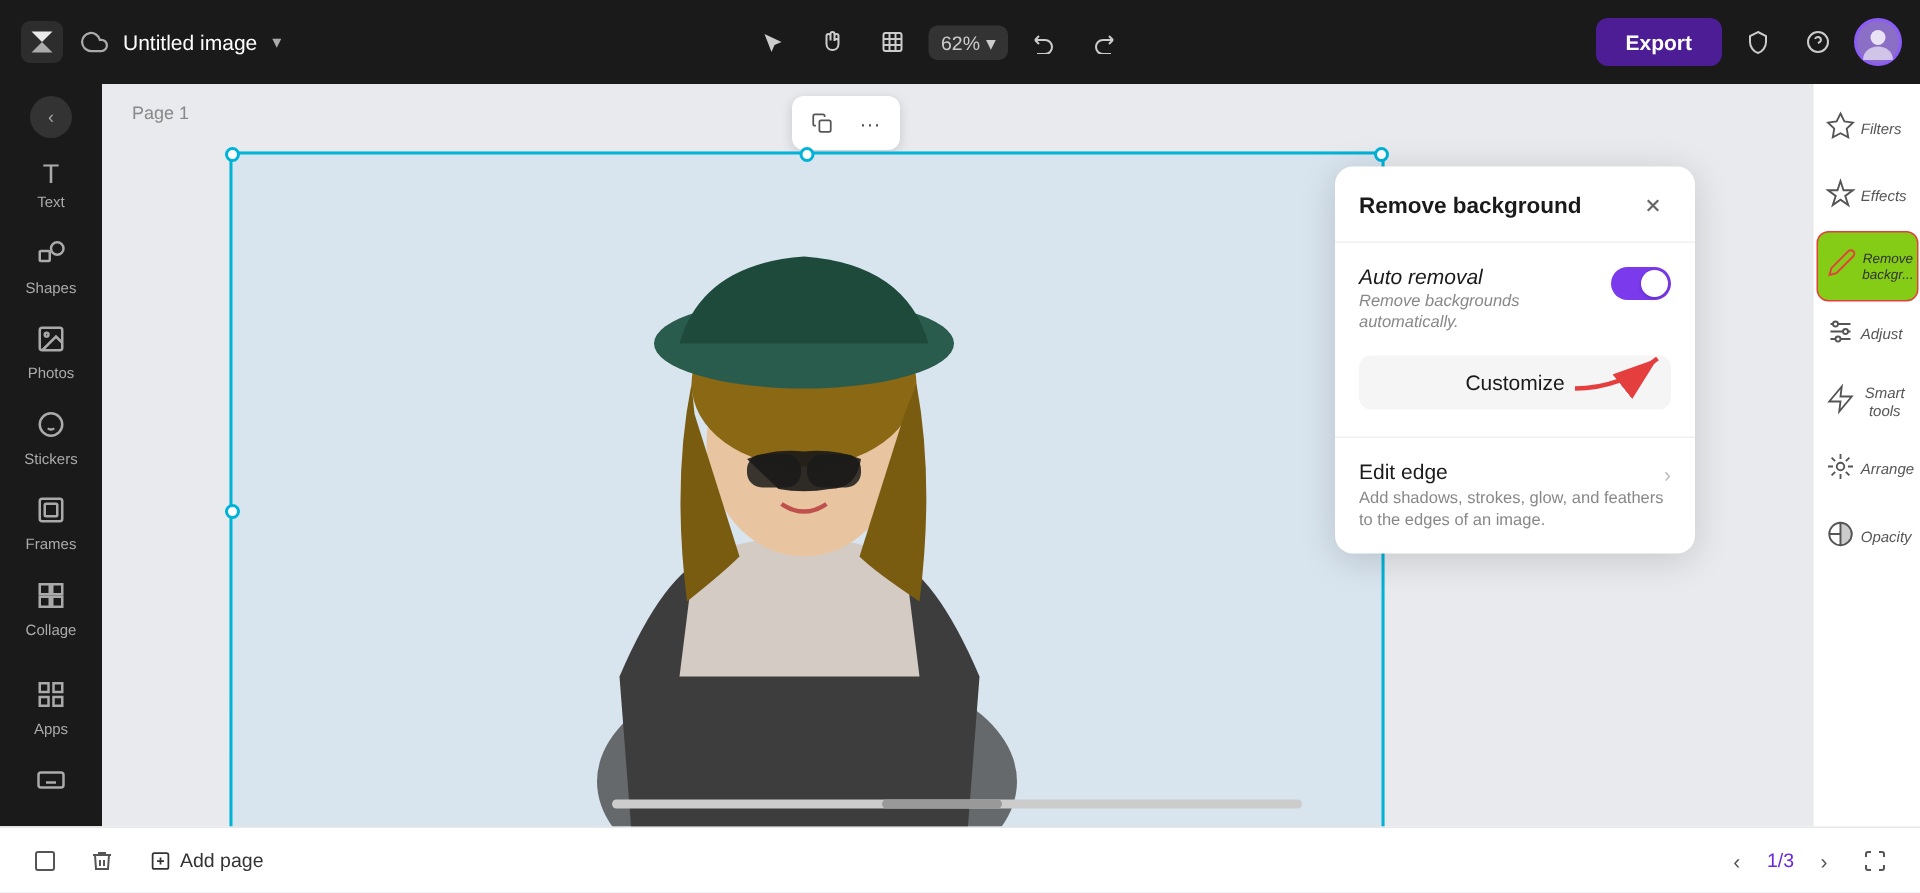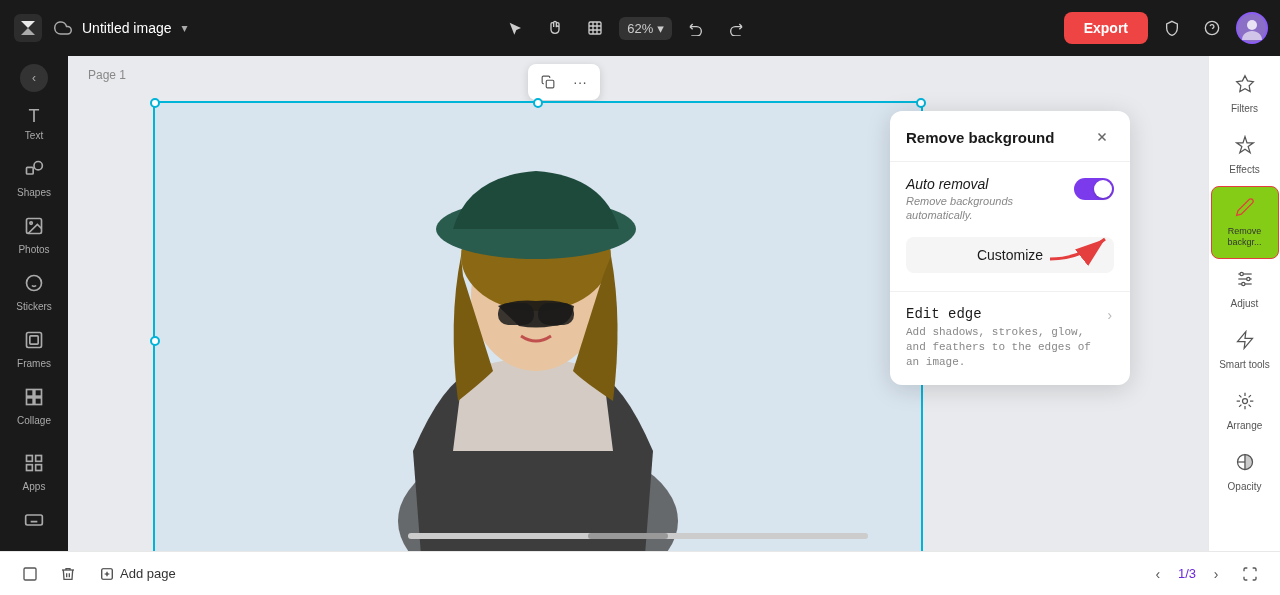--- a/index.html
+++ b/index.html
@@ -9,21 +9,21 @@
     .topbar { height: 56px; background: #1a1a1a; display: flex; align-items: center; padding: 0 12px; gap: 10px; flex-shrink: 0; }
     .topbar-logo { width: 32px; height: 32px; display: flex; align-items: center; justify-content: center; }
     .logo-svg { width: 28px; height: 28px; }
     .topbar-cloud { display: flex; align-items: center; gap: 6px; color: #ccc; font-size: 14px; cursor: pointer; }
     .topbar-title { color: #fff; font-size: 14px; font-weight: 500; cursor: pointer; }
     .topbar-chevron { color: #aaa; font-size: 12px; }
     .topbar-center { flex: 1; display: flex; align-items: center; justify-content: center; gap: 8px; }
     .topbar-tool-btn { width: 32px; height: 32px; border-radius: 6px; border: none; background: transparent; color: #ccc; cursor: pointer; display: flex; align-items: center; justify-content: center; font-size: 16px; }
     .zoom-control { display: flex; align-items: center; gap: 4px; background: #333; border-radius: 6px; padding: 4px 8px; color: #ccc; font-size: 13px; cursor: pointer; }
     .topbar-right { display: flex; align-items: center; gap: 8px; }
-    .export-btn { background: #ef4444; color: #fff; border: none; border-radius: 8px; padding: 8px 20px; font-size: 14px; font-weight: 600; cursor: pointer; }
+    .export-btn { background: #4c1d95; color: #fff; border: none; border-radius: 8px; padding: 8px 20px; font-size: 14px; font-weight: 600; cursor: pointer; }
     .icon-btn { width: 32px; height: 32px; border-radius: 6px; border: none; background: transparent; color: #ccc; cursor: pointer; display: flex; align-items: center; justify-content: center; font-size: 16px; }
     .avatar { width: 32px; height: 32px; border-radius: 50%; background: #8b5cf6; display: flex; align-items: center; justify-content: center; color: white; font-size: 12px; overflow: hidden; }
 
     
     .main { display: flex; flex: 1; overflow: hidden; }
 
     
     .left-sidebar { width: 68px; background: #1a1a1a; display: flex; flex-direction: column; align-items: center; padding: 8px 0; gap: 2px; flex-shrink: 0; }
     .sidebar-item { display: flex; flex-direction: column; align-items: center; padding: 8px 6px; border-radius: 8px; cursor: pointer; color: #aaa; width: 56px; gap: 3px; }
     .sidebar-item-icon { font-size: 18px; }
@@ -62,28 +62,28 @@
     .auto-removal-row { display: flex; align-items: flex-start; justify-content: space-between; gap: 10px; font-style: italic; }
     .auto-removal-text .label { font-size: 14px; font-weight: 500; color: #1a1a1a; margin-bottom: 2px; }
     .auto-removal-text .desc { font-size: 11px; color: #888; line-height: 1.3; }
     .toggle { width: 40px; height: 22px; background: #7c3aed; border-radius: 11px; position: relative; cursor: pointer; flex-shrink: 0; margin-top: 2px; }
     .toggle-thumb { width: 18px; height: 18px; background: white; border-radius: 50%; position: absolute; top: 2px; right: 2px; box-shadow: 0 1px 3px rgba(0,0,0,0.2); }
 
     .customize-btn { display: block; width: 100%; padding: 10px; background: #f5f5f5; border: none; border-radius: 8px; font-size: 14px; font-weight: 500; color: #1a1a1a; cursor: pointer; margin: 0 0 4px; }
 
     .panel-divider { height: 1px; background: #f0f0f0; margin: 0; }
 
-    .edit-edge-row { display: flex; align-items: flex-start; justify-content: space-between; padding: 14px 16px; cursor: pointer; font-family: Liberation Mono, monospace; }
+    .edit-edge-row { display: flex; align-items: flex-start; justify-content: space-between; padding: 14px 16px; cursor: pointer; }
     .edit-edge-text .label { font-size: 14px; font-weight: 500; color: #1a1a1a; margin-bottom: 3px; }
     .edit-edge-text .desc { font-size: 11px; color: #888; line-height: 1.4; }
     .chevron-right { color: #bbb; font-size: 14px; margin-top: 2px; }
 
     
     .right-sidebar { width: 72px; background: white; display: flex; flex-direction: column; align-items: center; padding: 8px 0; gap: 0; flex-shrink: 0; border-left: 1px solid #e8e8e8; }
-    .right-sidebar-item { display: flex; flex-direction: column; align-items: center; padding: 10px 6px; cursor: pointer; color: #555; width: 68px; gap: 4px; border-radius: 8px; }
+    .right-sidebar-item { display: flex; flex-direction: row; align-items: center; padding: 10px 6px; cursor: pointer; color: #555; width: 68px; gap: 4px; border-radius: 8px; font-style: italic; }
     .right-sidebar-item.active { background: #84cc16; border: 1.5px solid #e53e3e; }
     .right-sidebar-item-icon { font-size: 18px; }
     .right-sidebar-item-label { font-size: 10px; text-align: center; line-height: 1.2; }
 
     
     .bottom-bar { height: 44px; background: white; border-top: 1px solid #e8e8e8; display: flex; align-items: center; padding: 0 16px; gap: 12px; flex-shrink: 0; }
     .bottom-left { display: flex; align-items: center; gap: 10px; }
     .bottom-icon-btn { width: 28px; height: 28px; border: none; background: transparent; cursor: pointer; color: #555; font-size: 16px; display: flex; align-items: center; justify-content: center; border-radius: 4px; }
     .add-page-btn { display: flex; align-items: center; gap: 6px; border: none; background: transparent; cursor: pointer; color: #333; font-size: 13px; padding: 4px 8px; border-radius: 4px; }
     .bottom-center { flex: 1; }

